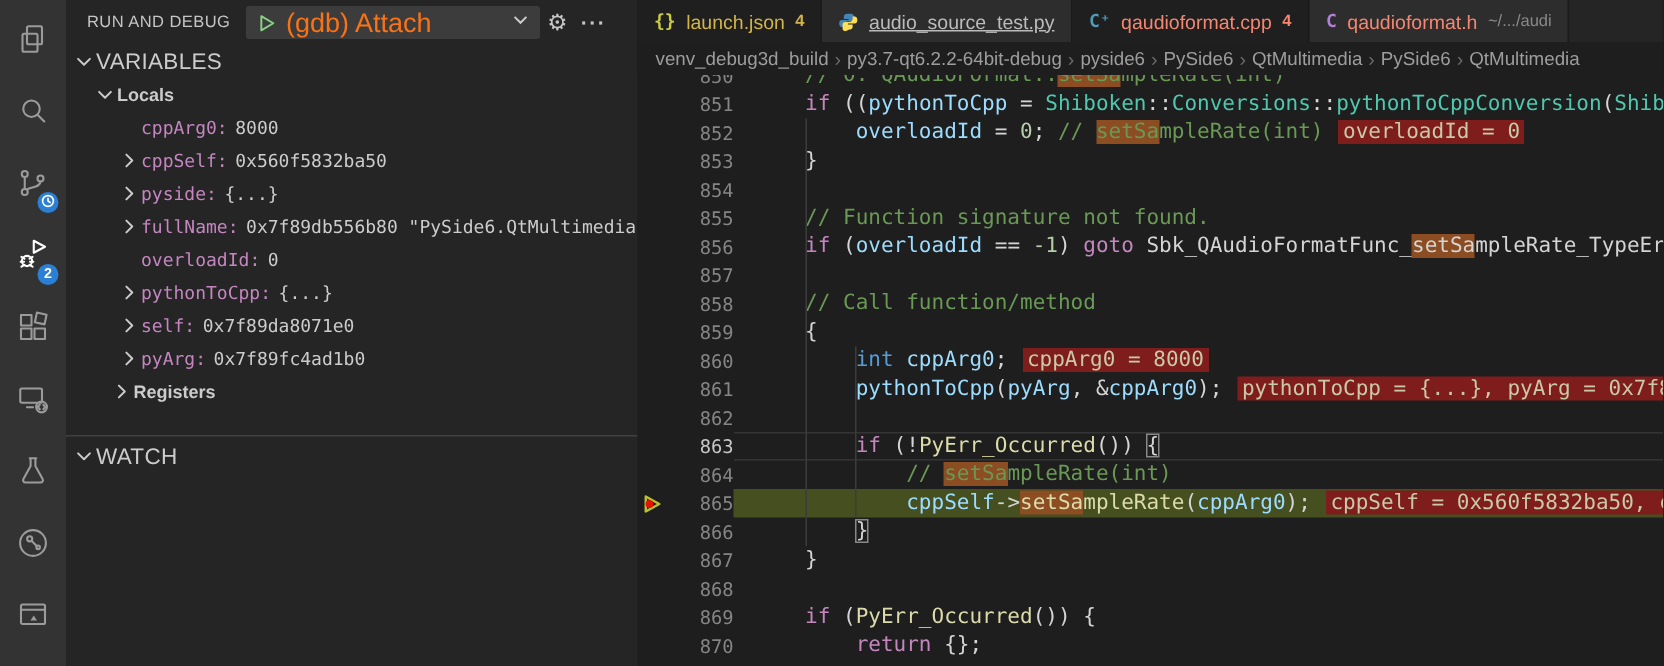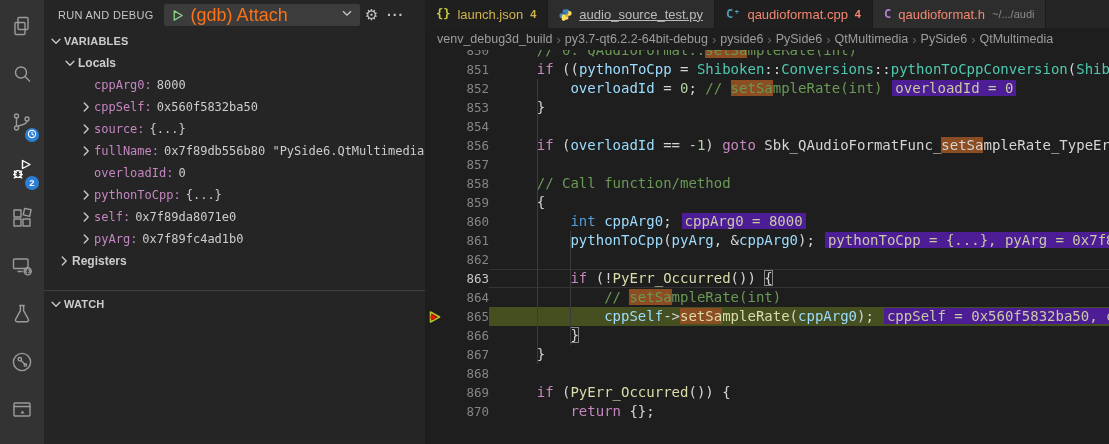--- a/index.html
+++ b/index.html
@@ -21,21 +21,21 @@
   .sb-header{height:30px;flex:none;display:flex;align-items:center;padding:0 8px 0 14px}
   .sb-title{font-size:11px;color:#c5c5c5;letter-spacing:.3px;white-space:nowrap}
   .launch-select{height:22px;background:#3c3c3c;border-radius:2px;display:flex;align-items:center;flex:1;max-width:184px;
                  padding:0 6px;gap:6px;margin-left:10px;cursor:pointer}
   .launch-select .play svg{width:15px;height:15px;display:block}
   .launch-label{font-size:18px;color:#f97316;flex:1;white-space:nowrap;overflow:hidden}
   .dd-chev svg{width:14px;height:14px;stroke:#cccccc;fill:none;stroke-width:1.5}
   .icon-btn{color:#c5c5c5;width:24px;text-align:center;cursor:pointer;flex:none}
   .gear{font-size:15px}.dots{font-size:14px;letter-spacing:1px;font-weight:700}
 
-  .section-header{display:flex;align-items:center;height:22px;font-weight:700;font-size:11px;color:#cccccc;
+  .section-header{display:flex;align-items:center;height:22px;font-weight:400;font-size:15px;color:#cccccc;
                   padding-left:4px;cursor:pointer;letter-spacing:.2px}
   .twisty{width:16px;height:16px;flex:none;display:flex;align-items:center;justify-content:center}
   .twisty svg{width:14px;height:14px;stroke:#cccccc;fill:none;stroke-width:1.5;stroke-linecap:round;stroke-linejoin:round}
   .tree-row{display:flex;align-items:center;height:22px;font-family:"DejaVu Sans Mono",monospace;font-size:12px;cursor:pointer;white-space:nowrap;overflow:hidden}
   .tree-row.group{font-family:"Liberation Sans",sans-serif;font-weight:700;font-size:12px}
   .vname{color:#c586c0}.vcolon{color:#c586c0;margin-right:5px}.vval{color:#cccccc;white-space:pre}
   .watch-section{margin-top:18px;border-top:1px solid rgba(204,204,204,.17);padding-top:2px}
 
   
   .editor{flex:1;min-width:0;display:flex;flex-direction:column;background:#1e1e1e}
@@ -57,21 +57,21 @@
   .glyph svg{width:16px;height:16px;display:block}
   .lnum{flex:1;text-align:right;cursor:pointer}
   .codecell{flex:1;min-width:0;padding-left:14px;white-space:pre;color:#d4d4d4;overflow:hidden}
   .code-row.current .codecell{box-shadow:inset 0 1px 0 rgba(255,255,255,.10), inset 0 -1px 0 rgba(255,255,255,.10)}
   .code-row.current .lnum{color:#c6c6c6}
   .code-row.exec .codecell{background:#454f20}
   .t-kw{color:#c586c0}.t-ty{color:#4ec9b0}.t-va{color:#9cdcfe}.t-nu{color:#b5cea8}
   .t-pu{color:#d4d4d4}.t-cm{color:#6a9955}.t-id{color:#d4d4d4}.t-fn{color:#dcdcaa}.t-tk{color:#569cd6}
   .t-fm{background:#8b4d21}
   .t-br{outline:1px solid #888;outline-offset:-1px}
-  .hint{background:#4c1d95;color:#c9c9a6;margin-left:10px;padding:0 3px}
+  .hint{background:#7f1d1d;color:#c9c9a6;margin-left:10px;padding:0 3px}
   .guide{position:absolute;width:1px;background:#3c3c3c;z-index:0}
 </style>
 </head>
 <body>
 
 <div class="root">
 
   <div class="activitybar" id="activitybar">
       <div class="ab-item">
         <span><svg viewBox="0 0 24 24">
@@ -198,21 +198,21 @@
           <span class="vname">cppSelf</span>
           <span class="vcolon">:</span>
           <span class="vval">0x560f5832ba50</span>
         </div>
         <div class="tree-row" style="padding-left: 34px;">
           <span class="twisty">
             <svg viewBox="0 0 16 16">
               <path d="M6 3.5 L10.5 8 L6 12.5"></path>
             </svg>
           </span>
-          <span class="vname">source</span>
+          <span class="vname">pyside</span>
           <span class="vcolon">:</span>
           <span class="vval">{...}</span>
         </div>
         <div class="tree-row" style="padding-left: 34px;">
           <span class="twisty">
             <svg viewBox="0 0 16 16">
               <path d="M6 3.5 L10.5 8 L6 12.5"></path>
             </svg>
           </span>
           <span class="vname">fullName</span>
@@ -250,21 +250,21 @@
             <svg viewBox="0 0 16 16">
               <path d="M6 3.5 L10.5 8 L6 12.5"></path>
             </svg>
           </span>
           <span class="vname">pyArg</span>
           <span class="vcolon">:</span>
           <span class="vval">0x7f89fc4ad1b0</span>
         </div>
       </div>
 
-    <div class="tree-row group" style="padding-left:12px">
+    <div class="tree-row group" style="padding-left:29px">
       <span class="twisty">
           <svg viewBox="0 0 16 16">
             <path d="M6 3.5 L10.5 8 L6 12.5"></path>
           </svg>
         </span>
       <span>Registers</span>
     </div>
 
     <div class="watch-section">
       <div class="section-header">
@@ -348,20 +348,27 @@
             <span class="lnum">853</span>
           </div>
           <div class="codecell"><span class="t-pu">    }</span></div>
         </div>
         <div class="code-row">
           <div class="gutter">
             <span class="glyph"></span>
             <span class="lnum">854</span>
           </div>
           <div class="codecell"></div>
+        </div>
+        <div class="code-row">
+          <div class="gutter">
+            <span class="glyph"></span>
+            <span class="lnum">855</span>
+          </div>
+          <div class="codecell"><span class="t-cm">    // Function signature not found.</span></div>
         </div>
         <div class="code-row">
           <div class="gutter">
             <span class="glyph"></span>
             <span class="lnum">856</span>
           </div>
           <div class="codecell"><span class="t-kw">    if</span><span class="t-pu"> (</span><span class="t-va">overloadId</span><span class="t-pu"> == </span><span class="t-nu">-1</span><span class="t-pu">) </span><span class="t-kw">goto</span><span class="t-id"> Sbk_QAudioFormatFunc_</span><span class="t-id t-fm">setSa</span><span class="t-id">mpleRate_TypeEr</span></div>
         </div>
         <div class="code-row">
           <div class="gutter">

